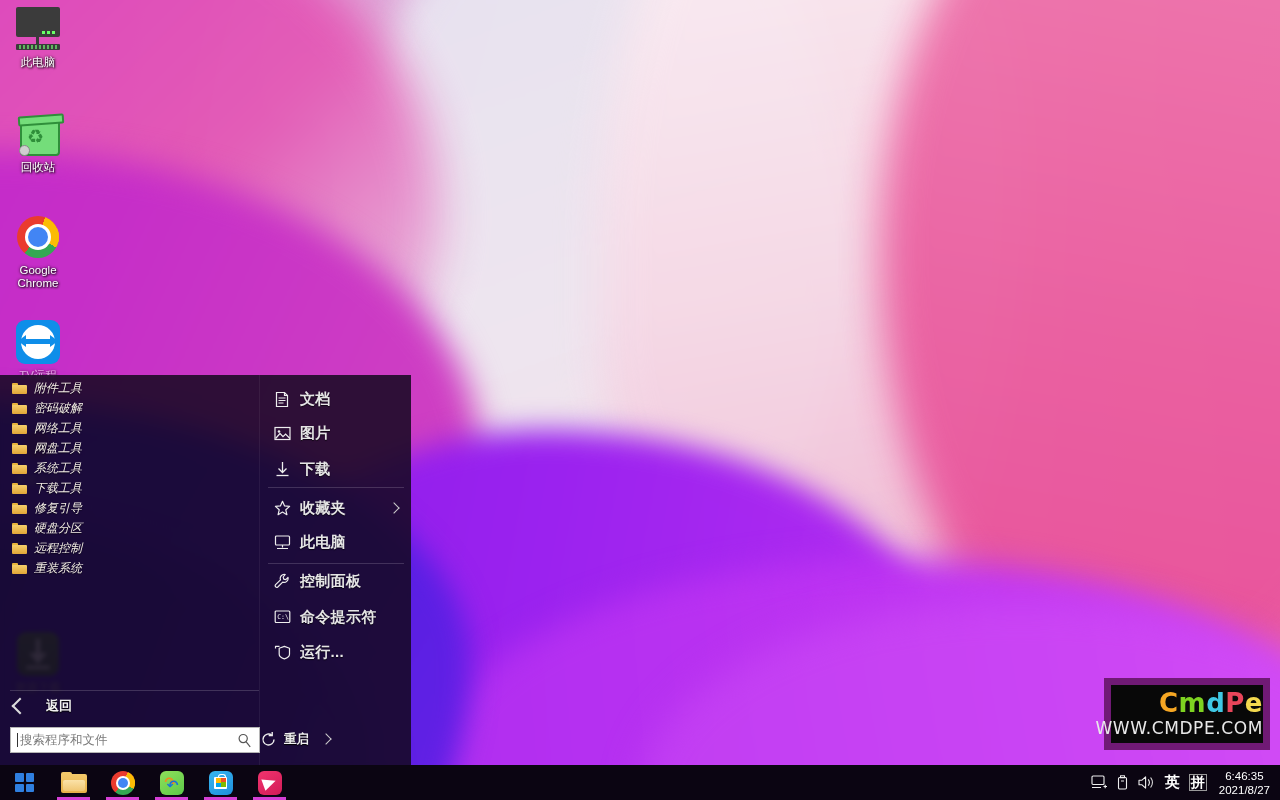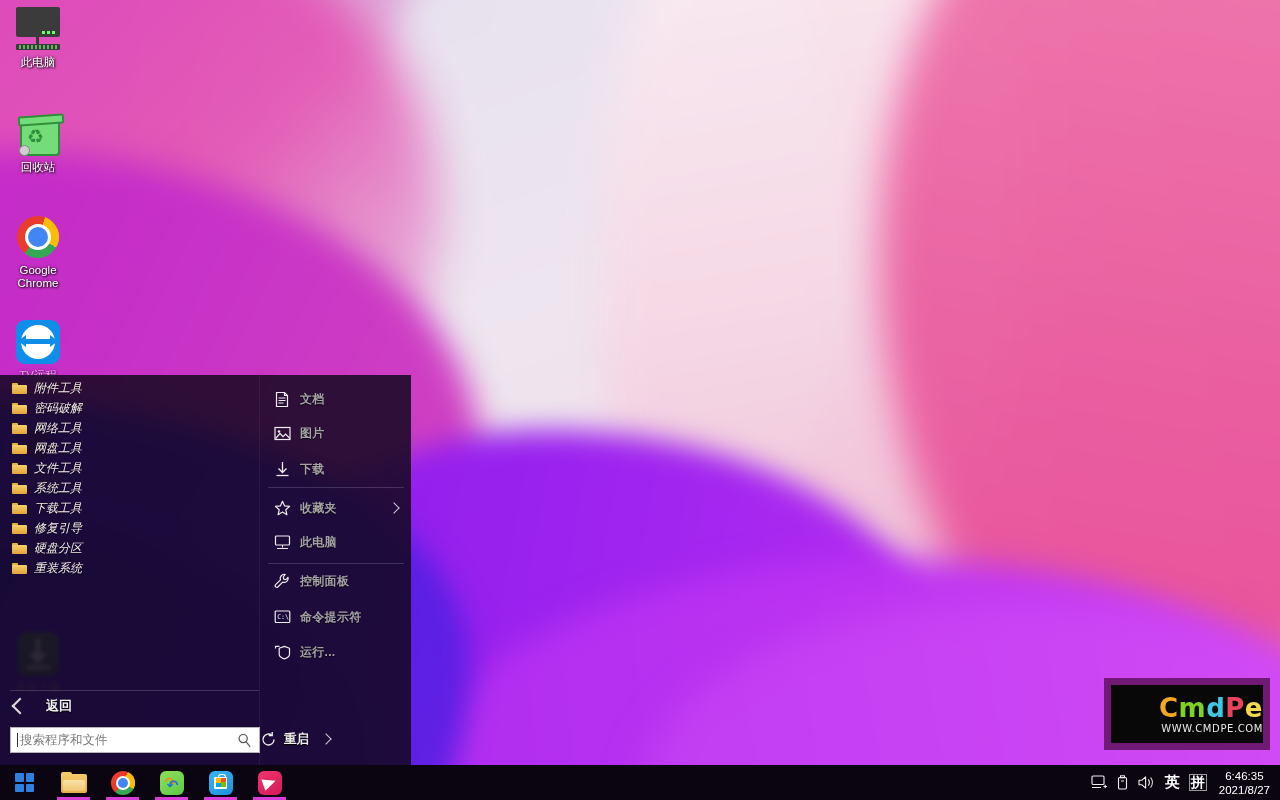--- a/index.html
+++ b/index.html
@@ -106,21 +106,21 @@
   .ic-dl .ar{position:absolute;left:22px;top:9px;width:4px;height:17px;background:#cfe8cf;}
   .ic-dl .ah{position:absolute;left:15px;top:23px;width:0;height:0;
      border-left:9px solid transparent;border-right:9px solid transparent;border-top:11px solid #cfe8cf;}
   .ic-dl .bar{position:absolute;left:12px;top:36px;width:24px;height:3px;background:#cfe8cf;border-radius:2px;}
 
   
   .cmdpe{position:absolute;left:1104px;top:678px;width:152px;height:58px;background:#080808;
      border:7px solid #701a75;display:flex;flex-direction:column;align-items:flex-end;justify-content:center;}
   .cmdpe .w1l{font-family:"DejaVu Sans",sans-serif;font-weight:bold;font-size:26px;line-height:26px;letter-spacing:.5px;}
   .cmdpe .w1l span{display:inline-block;}
-  .cmdpe .url{font-size:10px;color:#e8e8e8;letter-spacing:.6px;margin-top:2px;
+  .cmdpe .url{font-size:17px;color:#e8e8e8;letter-spacing:.6px;margin-top:2px;
      font-family:"DejaVu Sans",sans-serif;}
 
   
   #startmenu{position:absolute;left:0;top:375px;width:411px;height:390px;
      background:rgba(20,8,32,0.86);backdrop-filter:blur(2px);overflow:hidden;}
   #startmenu .leftpane{position:absolute;left:0;top:0;width:259px;height:390px;}
   #startmenu .rightpane{position:absolute;left:259px;top:0;width:152px;height:390px;
      border-left:1px solid rgba(255,255,255,0.06);}
 
   .folder-list{position:absolute;left:0;top:3px;width:259px;font-style:italic;}
@@ -143,21 +143,21 @@
   .searchbox{position:absolute;left:10px;top:727px;width:248px;height:24px;background:#fff;
      border:1px solid #b5b5b5;display:flex;align-items:center;}
   .searchbox .cursor{width:1px;height:14px;background:#333;margin-left:6px;}
   .searchbox .ph{color:#7b7b7b;font-size:12.5px;margin-left:2px;flex:1;}
   .searchbox .mag{margin-right:7px;}
 
   
   .ritem{position:absolute;left:0;width:152px;height:26px;display:flex;align-items:center;cursor:default;}
   .ritem .ri{width:18px;height:18px;margin-left:13px;margin-right:9px;flex:0 0 auto;
      display:flex;align-items:center;justify-content:center;}
-  .ritem .rt{color:#a3a3a3;font-size:12px;font-weight:bold;letter-spacing:.3px;
+  .ritem .rt{color:#e5e5e5;font-size:15px;font-weight:bold;letter-spacing:.3px;
      text-shadow:0 1px 1px rgba(0,0,0,.7);}
   .ritem .rarrow{position:absolute;right:14px;width:7px;height:7px;border-top:1.5px solid #ccc;
      border-right:1.5px solid #ccc;transform:rotate(45deg);}
   .rdiv{position:absolute;left:8px;width:136px;height:1px;background:rgba(255,255,255,0.16);}
   .restart{position:absolute;left:0;top:726px;width:152px;height:26px;display:flex;align-items:center;cursor:default;}
   .restart .rt{color:#f0f0f0;font-size:12.5px;font-weight:bold;margin-left:7px;text-shadow:0 1px 1px #000;}
   .restart .rarrow2{width:7px;height:7px;border-top:1.5px solid #ccc;border-right:1.5px solid #ccc;
      transform:rotate(45deg);margin-left:13px;}
 
   svg{display:block;}
@@ -311,37 +311,37 @@
         <div class="folder-item">
           <span class="fico"></span>
           <span class="ftext">网络工具</span>
         </div>
         <div class="folder-item">
           <span class="fico"></span>
           <span class="ftext">网盘工具</span>
         </div>
         <div class="folder-item">
           <span class="fico"></span>
-          <span class="ftext">文件工具</span>
-        </div>
-        <div class="folder-item">
-          <span class="fico"></span>
           <span class="ftext">系统工具</span>
         </div>
         <div class="folder-item">
           <span class="fico"></span>
           <span class="ftext">下载工具</span>
         </div>
         <div class="folder-item">
           <span class="fico"></span>
           <span class="ftext">修复引导</span>
         </div>
         <div class="folder-item">
           <span class="fico"></span>
           <span class="ftext">硬盘分区</span>
+        </div>
+        <div class="folder-item">
+          <span class="fico"></span>
+          <span class="ftext">远程控制</span>
         </div>
         <div class="folder-item">
           <span class="fico"></span>
           <span class="ftext">重装系统</span>
         </div>
       </div>
       <div class="ldiv"></div>
     </div>
 
     <div class="rightpane">

